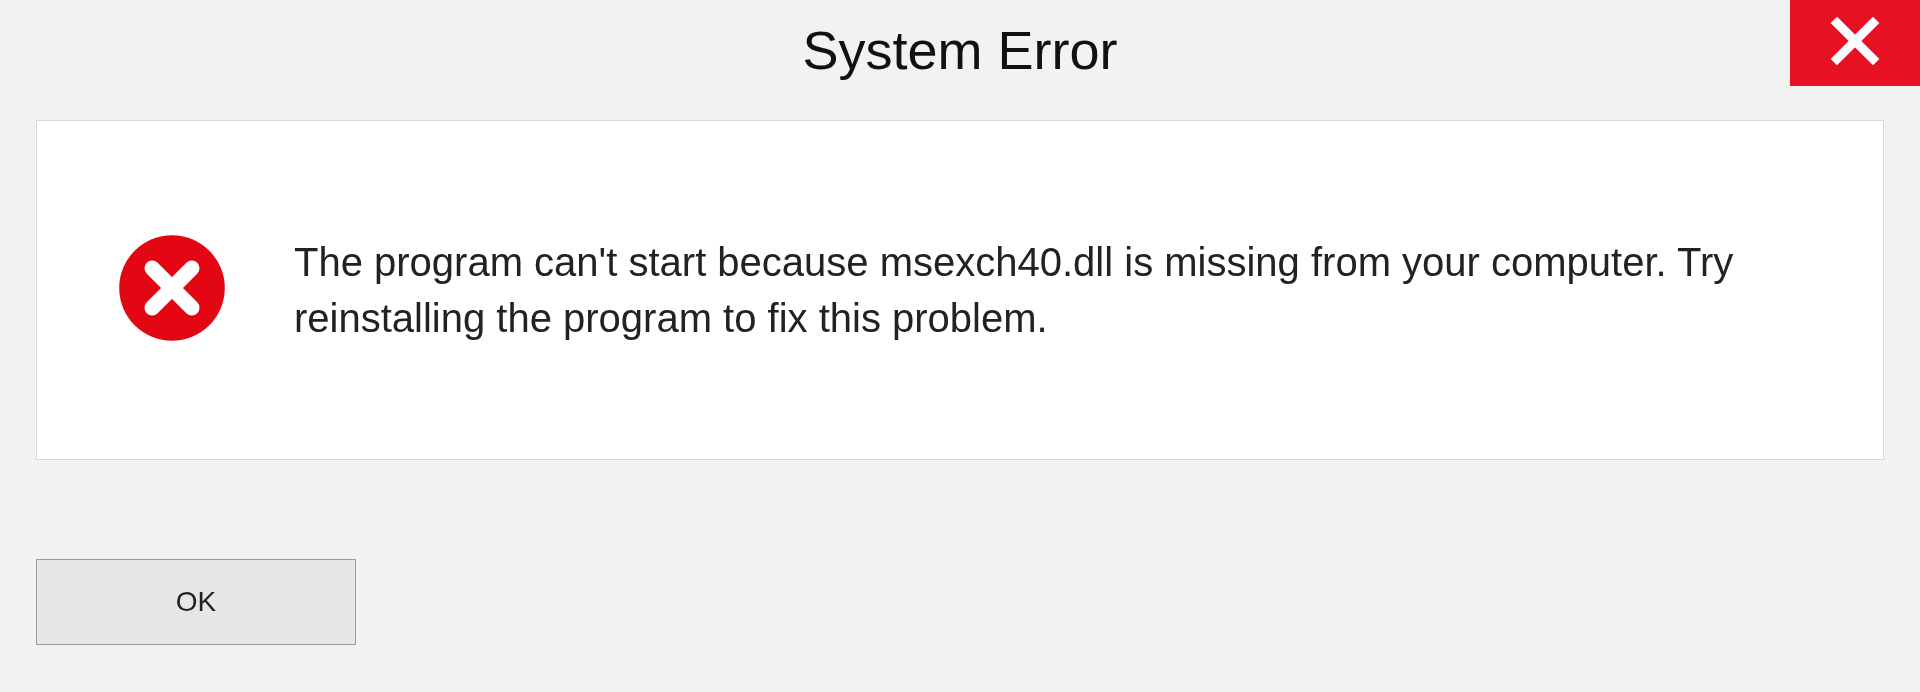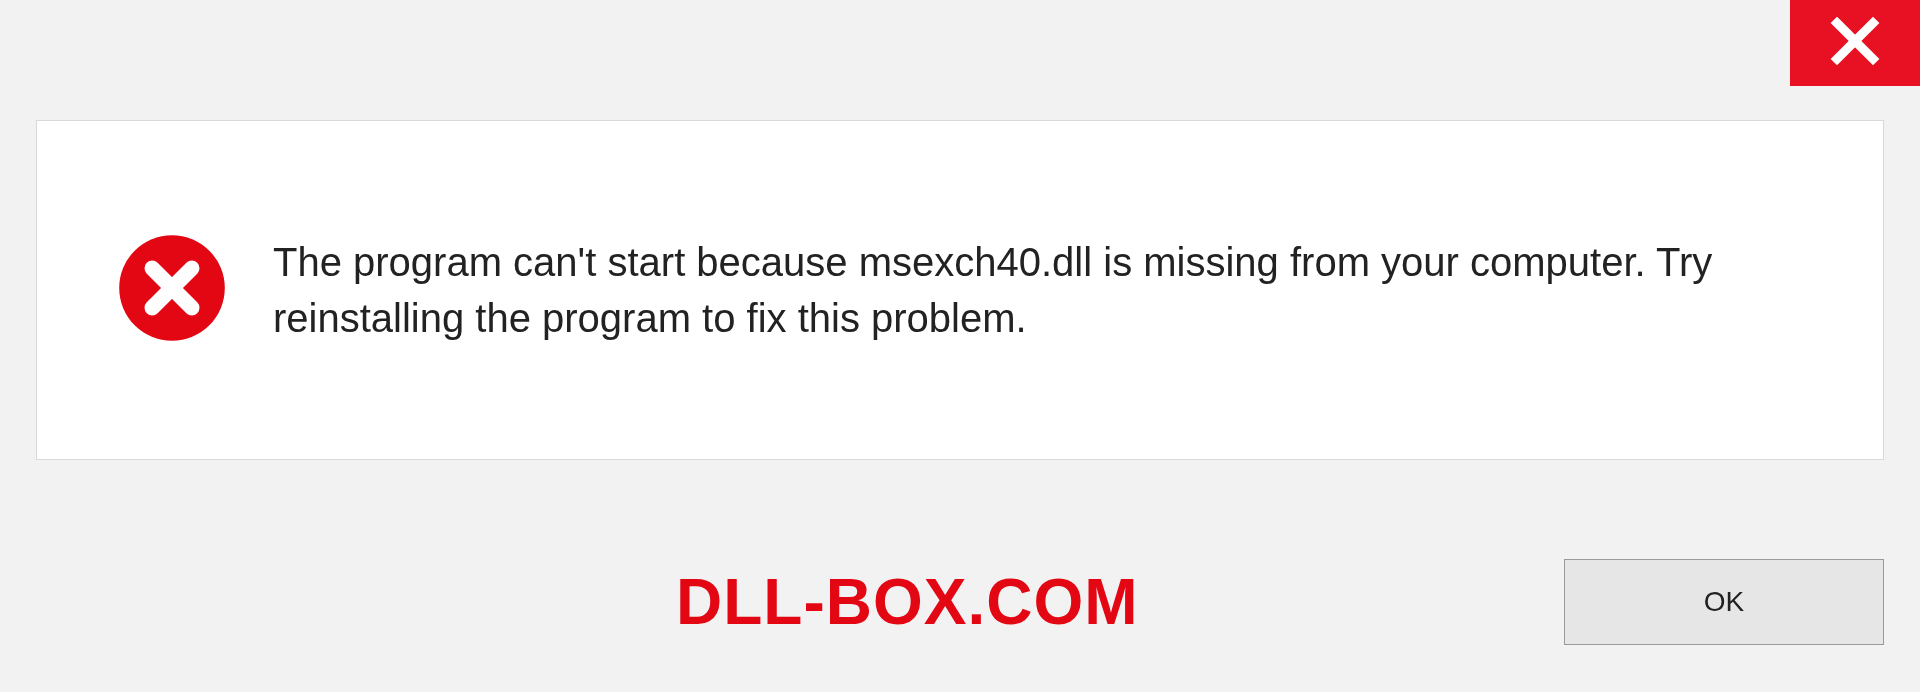--- a/index.html
+++ b/index.html
@@ -39,21 +39,21 @@
     left: 36px;
     right: 36px;
     top: 120px;
     height: 340px;
     background: #ffffff;
     border: 1px solid #d9d9d9;
     display: flex;
     align-items: center;
     padding-left: 80px;
     padding-right: 80px;
-    gap: 46px;
+    gap: 67px;
   }
   .error-circle {
     flex: 0 0 auto;
   }
   .msg {
     font-size: 40px;
     color: #222;
     line-height: 1.4;
     font-weight: 400;
   }
@@ -84,20 +84,21 @@
     display: flex;
     align-items: center;
     justify-content: center;
     cursor: pointer;
   }
 </style>
 </head>
 <body>
 
 <div class="titlebar">
+  <div class="title">System Error</div>
   <div class="close-btn">
     <span>
       <svg viewBox="0 0 24 24">
         <line x1="4" y1="4" x2="20" y2="20" stroke="#fff" stroke-width="4" stroke-linecap="square"></line>
         <line x1="20" y1="4" x2="4" y2="20" stroke="#fff" stroke-width="4" stroke-linecap="square"></line>
       </svg>
     </span>
   </div>
 </div>
 
@@ -106,17 +107,16 @@
     <svg width="110" height="110" viewBox="0 0 100 100">
       <circle cx="50" cy="50" r="48" fill="#e30613"></circle>
       <line x1="32" y1="32" x2="68" y2="68" stroke="#fff" stroke-width="14" stroke-linecap="round"></line>
       <line x1="68" y1="32" x2="32" y2="68" stroke="#fff" stroke-width="14" stroke-linecap="round"></line>
     </svg>
   </span>
   <div class="msg">The program can't start because msexch40.dll is missing from your computer. Try reinstalling the program to fix this problem.</div>
 </div>
 
 <div class="footer">
-  <div class="brand">DLL-BOX.COM</div>
   <div class="ok-btn">
     <span>OK</span>
   </div>
 </div>
 
 </body></html>

